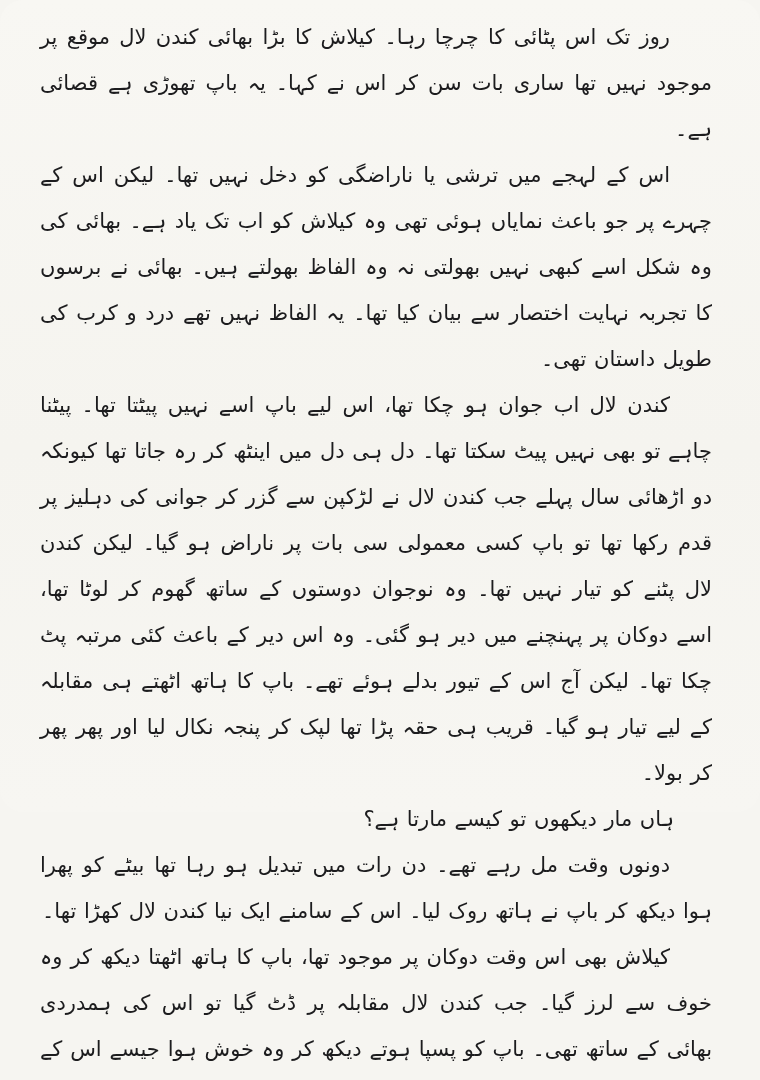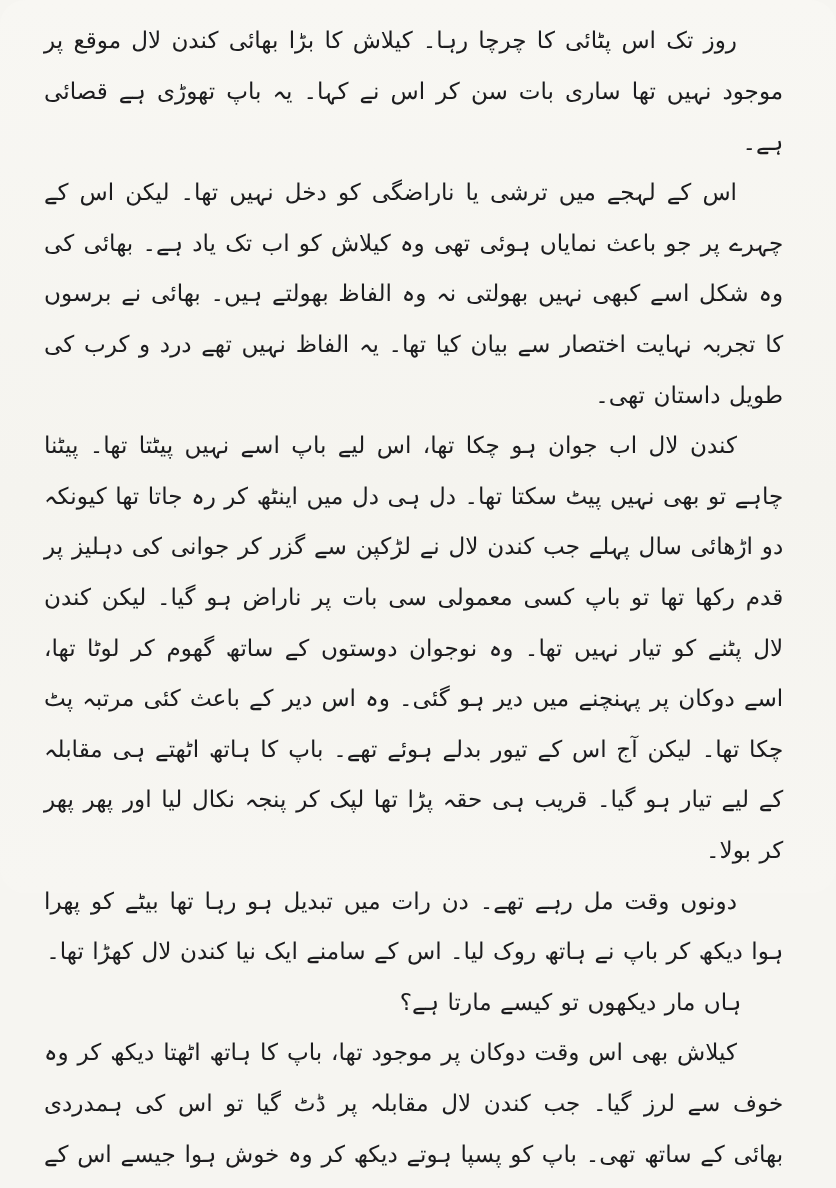--- a/index.html
+++ b/index.html
@@ -49,19 +49,19 @@
 </style>
 </head>
 <body>
 
 <div class="page">
 
   <div class="text-block">
     <p class="para indent">روز تک اس پٹائی کا چرچا رہا۔ کیلاش کا بڑا بھائی کندن لال موقع پر موجود نہیں تھا ساری بات سن کر اس نے کہا۔ یہ باپ تھوڑی ہے قصائی ہے۔</p>
     <p class="para indent">اس کے لہجے میں ترشی یا ناراضگی کو دخل نہیں تھا۔ لیکن اس کے چہرے پر جو باعث نمایاں ہوئی تھی وہ کیلاش کو اب تک یاد ہے۔ بھائی کی وہ شکل اسے کبھی نہیں بھولتی نہ وہ الفاظ بھولتے ہیں۔ بھائی نے برسوں کا تجربہ نہایت اختصار سے بیان کیا تھا۔ یہ الفاظ نہیں تھے درد و کرب کی طویل داستان تھی۔</p>
     <p class="para indent">کندن لال اب جوان ہو چکا تھا، اس لیے باپ اسے نہیں پیٹتا تھا۔ پیٹنا چاہے تو بھی نہیں پیٹ سکتا تھا۔ دل ہی دل میں اینٹھ کر رہ جاتا تھا کیونکہ دو اڑھائی سال پہلے جب کندن لال نے لڑکپن سے گزر کر جوانی کی دہلیز پر قدم رکھا تھا تو باپ کسی معمولی سی بات پر ناراض ہو گیا۔ لیکن کندن لال پٹنے کو تیار نہیں تھا۔ وہ نوجوان دوستوں کے ساتھ گھوم کر لوٹا تھا، اسے دوکان پر پہنچنے میں دیر ہو گئی۔ وہ اس دیر کے باعث کئی مرتبہ پٹ چکا تھا۔ لیکن آج اس کے تیور بدلے ہوئے تھے۔ باپ کا ہاتھ اٹھتے ہی مقابلہ کے لیے تیار ہو گیا۔ قریب ہی حقہ پڑا تھا لپک کر پنجہ نکال لیا اور پھر پھر کر بولا۔</p>
+    <p class="para dialogue">ہاں مار دیکھوں تو کیسے مارتا ہے؟</p>
     <p class="para indent">دونوں وقت مل رہے تھے۔ دن رات میں تبدیل ہو رہا تھا بیٹے کو پھرا ہوا دیکھ کر باپ نے ہاتھ روک لیا۔ اس کے سامنے ایک نیا کندن لال کھڑا تھا۔</p>
-    <p class="para dialogue">ہاں مار دیکھوں تو کیسے مارتا ہے؟</p>
     <p class="para indent">کیلاش بھی اس وقت دوکان پر موجود تھا، باپ کا ہاتھ اٹھتا دیکھ کر وہ خوف سے لرز گیا۔ جب کندن لال مقابلہ پر ڈٹ گیا تو اس کی ہمدردی بھائی کے ساتھ تھی۔ باپ کو پسپا ہوتے دیکھ کر وہ خوش ہوا جیسے اس کے اپنے سر سے کوئی مصیبت ٹل گئی ہو، جیسے اس نے خود کوئی مورچہ سر کیا ہو۔</p>
 
   </div>
 
 </div>
 
 </body></html>

